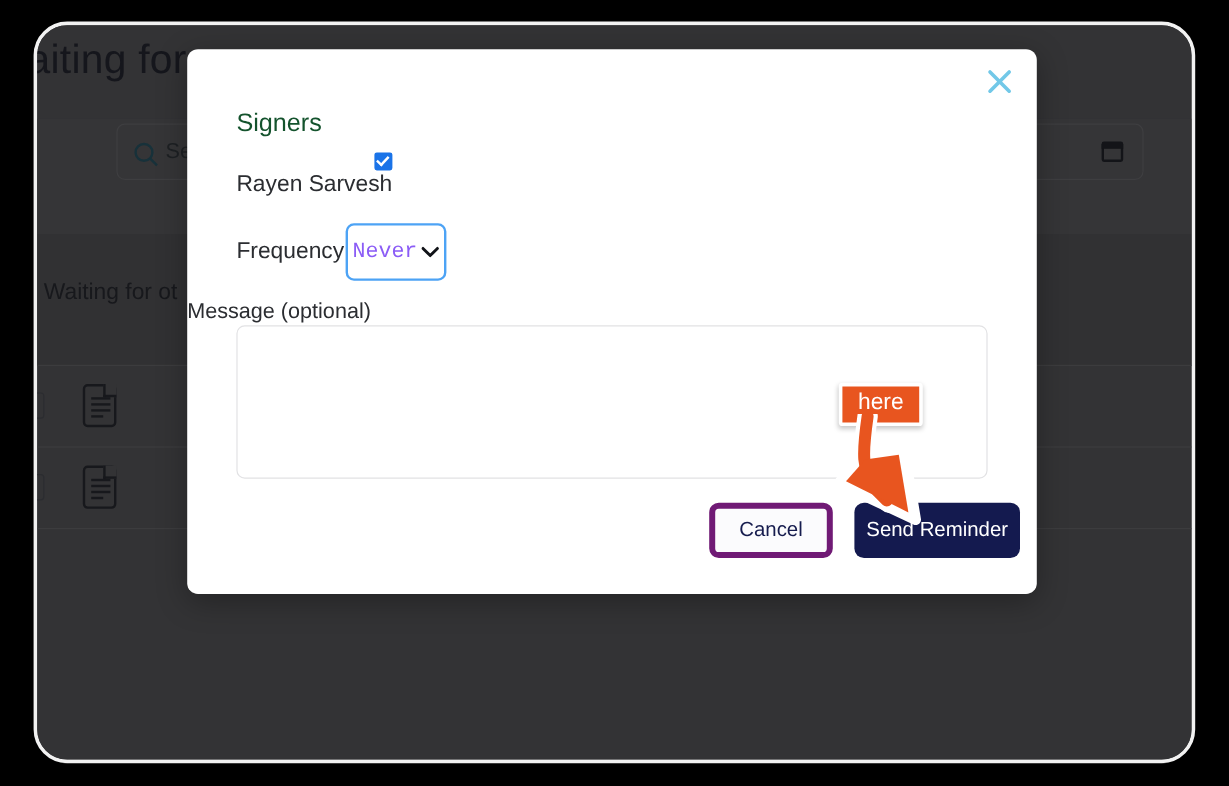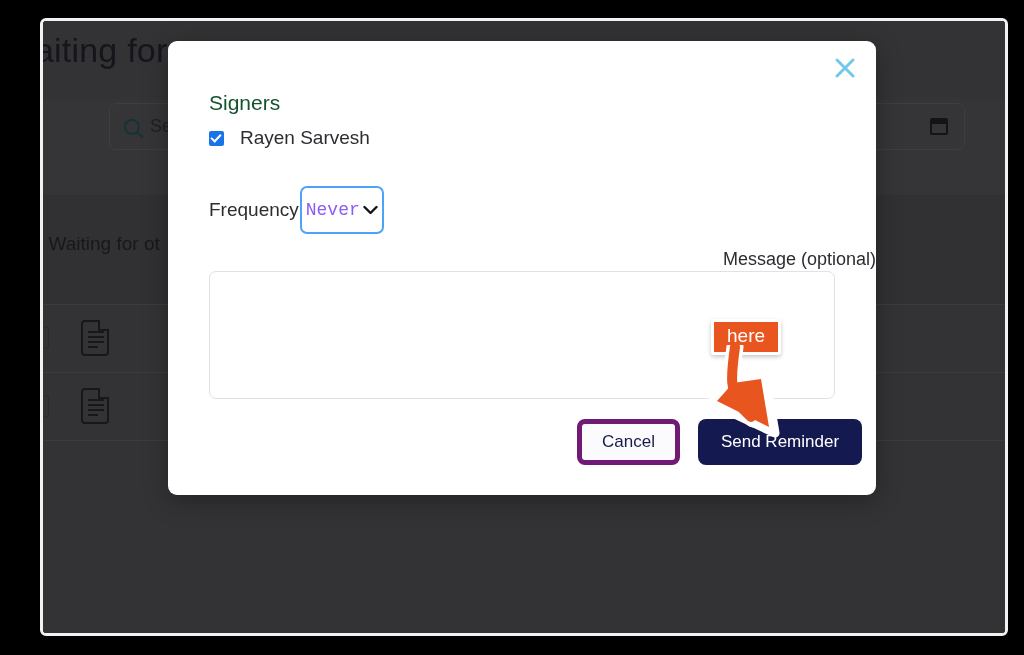--- a/index.html
+++ b/index.html
@@ -8,25 +8,25 @@
     width: 1024px;
     height: 655px;
     overflow: hidden;
     background: #000000;
     font-family: "Liberation Sans", sans-serif;
   }
 
   
   #screen-frame {
     position: absolute;
-    left: 40px;
+    left: 28px;
     top: 18px;
     width: 968px;
     height: 618px;
-    border-radius: 6px;
+    border-radius: 28px;
     border: 3px solid #f2f2f2;
     background: #333335;
     overflow: hidden;
   }
 
   
   #backdrop {
     position: absolute;
     inset: 0;
     background: #333335;
@@ -215,23 +215,24 @@
     top: 50px;
     font-size: 21px;
     color: #14532d;
     font-weight: 400;
   }
 
   .check-row {
     position: absolute;
     left: 41px;
     display: flex;
-    align-items: center;
-    gap: 16px;
+    align-items: flex-end;
+    gap: 1px;
     cursor: pointer;
+    flex-direction: column;
   }
   #row-signer   { top: 86px; }
   #row-reminder { top: 115px; }
 
   .cbox {
     width: 15px; height: 15px;
     border-radius: 2px;
     background: #1a73e8;
     position: relative;
     flex: 0 0 auto;
@@ -273,21 +274,21 @@
     gap: 3px;
     cursor: pointer;
   }
   #freq-value { font-size: 18px; color: #8b5cf6; font-family: Liberation Mono, monospace; }
   #freq-chevron { display: block; }
 
   #message-label {
     position: absolute;
     left: 0; right: 0;
     top: 208px;
-    text-align: right;
+    text-align: left;
     font-size: 18px;
     color: #2b2d31;
   }
 
   #message-input {
     position: absolute;
     left: 41px;
     top: 230px;
     width: 626px;
     height: 128px;
@@ -316,21 +317,21 @@
     border-radius: 8px;
     border: 5px solid #701a75;
     background: #fbfbfd;
     color: #161c4e;
     font-size: 17px;
     font-family: "Liberation Sans", sans-serif;
     cursor: pointer;
   }
 
   #send-button {
-    width: 164px;
+    width: 138px;
     height: 46px;
     border-radius: 8px;
     border: none;
     background: #141a4f;
     color: #ffffff;
     font-size: 17px;
     font-family: "Liberation Sans", sans-serif;
     cursor: pointer;
   }
 

